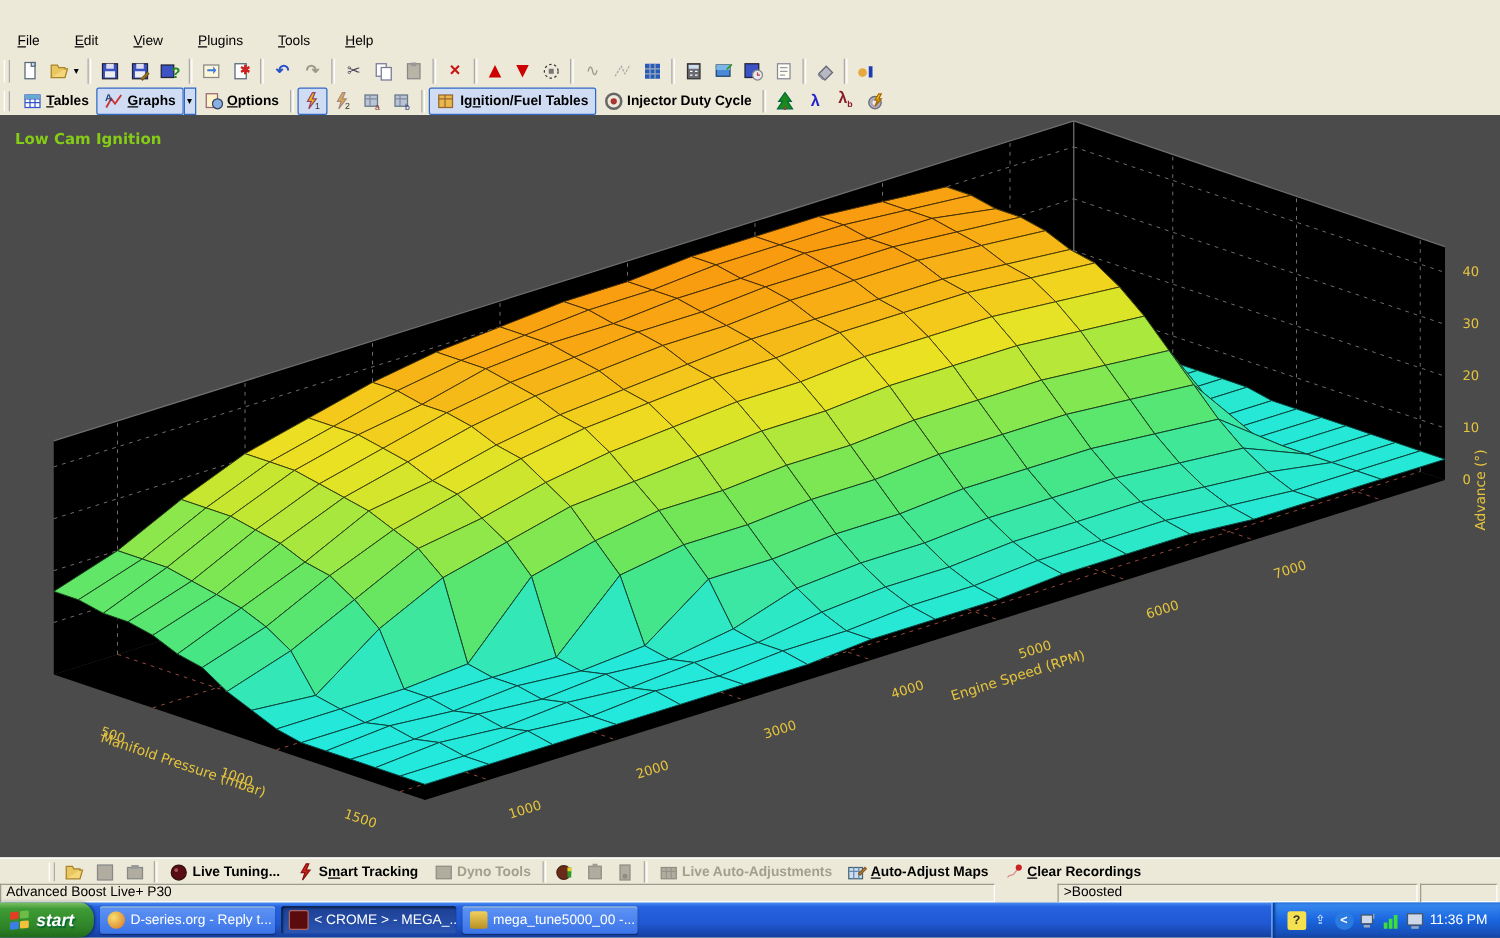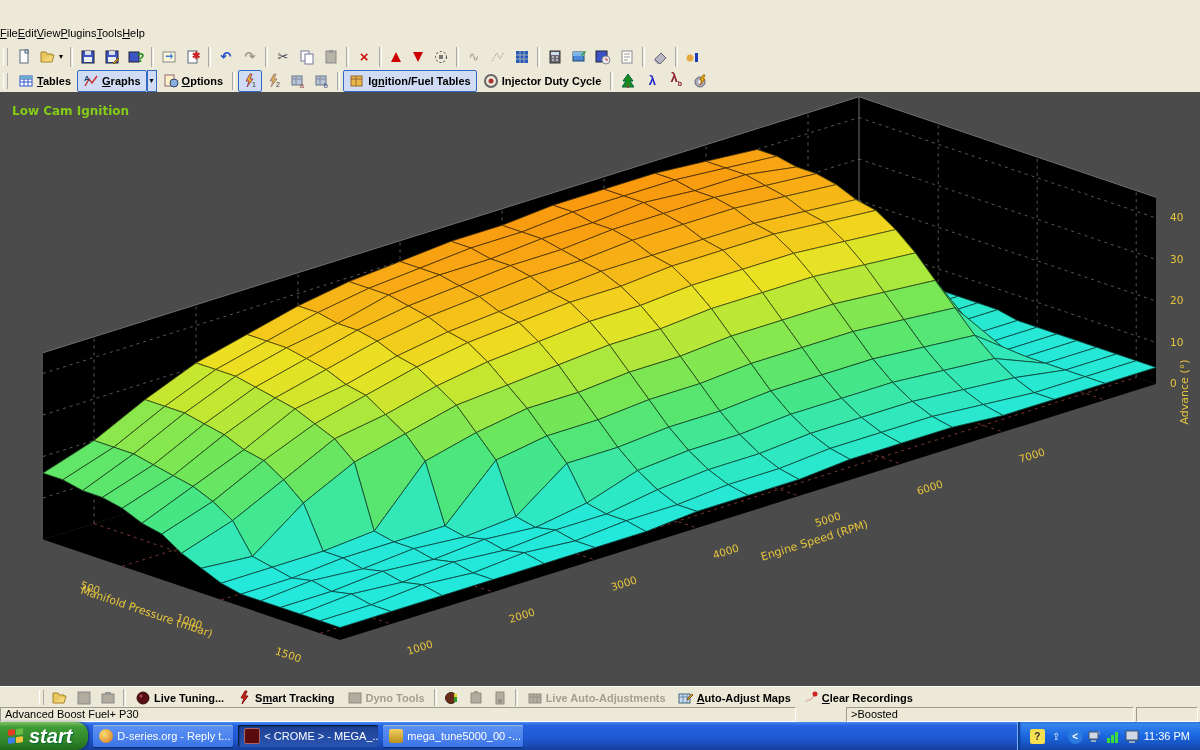--- a/index.html
+++ b/index.html
@@ -12,21 +12,21 @@
   .appicon{width:14px;height:14px;margin:0 4px 0 5px;background:#5a0c0c;border:1px solid #caa;
     display:inline-block;box-shadow:inset 1px 1px 0 #a33;}
   .title-text{font-size:12px;font-weight:bold;text-shadow:1px 1px 1px #123;}
   .winbtns{position:absolute;right:3px;top:3px;display:flex;gap:2px;}
   .wbtn{width:20px;height:17px;border:1px solid #fff;border-radius:3px;color:#fff;font-size:11px;
     line-height:15px;text-align:center;background:linear-gradient(180deg,#6a96ec,#2a58c8);}
   .wbtn.close{background:linear-gradient(180deg,#ee8868,#cc3a16);}
   
   .menubar{position:absolute;left:0;top:22px;width:1200px;height:22px;background:#ECE9D8;
     display:flex;align-items:center;font-size:11px;color:#000;border-bottom:1px solid #e0ddc8;}
-  .menu-item{padding:3px 0;display:block;}
+  .menu-item{padding:3px 14px;display:block;}
   .menu-item::first-letter{text-decoration:underline;}
   
   .toolbar{position:absolute;left:0;width:1200px;background:#ECE9D8;display:flex;align-items:center;}
   .tb1{top:44px;height:26px;}
   .tb2{top:70px;height:22px;border-bottom:1px solid #b8b4a2;}
   .tb3{top:686px;height:21px;border-top:1px solid #fff;padding-left:36px;}
   .grip{width:3px;height:70%;margin:0 4px 0 3px;border-left:1px solid #fff;border-right:1px solid #aaa;}
   .sep{width:1px;height:80%;margin:0 3px;border-left:1px solid #aaa;border-right:1px solid #fff;}
   .tbtn{display:flex;align-items:center;gap:3px;padding:1px 3px;border:1px solid transparent;
     border-radius:2px;font-size:11px;color:#000;height:18px;}
@@ -54,21 +54,21 @@
     display:flex;font-size:11px;color:#000;}
   .spanel{border:1px solid;border-color:#9d9d8f #fff #fff #9d9d8f;margin-right:2px;
     padding:0 4px;height:13px;line-height:13px;overflow:hidden;}
   
   .taskbar{position:absolute;left:0;top:722px;width:1200px;height:28px;
     background:linear-gradient(180deg,#4a8ef2 0%,#2663e0 12%,#2057d2 60%,#153f9e 100%);
     display:flex;align-items:center;}
   .startbtn{height:28px;padding:0 16px 0 8px;display:flex;align-items:center;gap:5px;
     background:linear-gradient(180deg,#7dc064 0%,#3f9c35 18%,#2f8428 70%,#1e6a1a 100%);
     border-radius:0 12px 12px 0;box-shadow:1px 0 3px #0008;color:#fff;font-weight:bold;
-    font-style:italic;font-size:20px;text-shadow:1px 1px 1px #063;}
+    font-style:italic;font-size:14px;text-shadow:1px 1px 1px #063;}
   .flag{width:16px;height:14px;display:grid;grid-template-columns:7px 7px;grid-gap:1px;transform:skewY(-6deg);}
   .flag i{height:6px;border-radius:1px;}
   .task{height:22px;margin-left:5px;padding:0 6px;min-width:128px;max-width:128px;display:flex;
     align-items:center;gap:4px;border-radius:2px;background:linear-gradient(180deg,#5f94f4,#3b74e8);
     box-shadow:inset 0 1px 0 #9bc,0 1px 1px #0006;color:#fff;font-size:11px;white-space:nowrap;overflow:hidden;}
   .task.active{background:linear-gradient(180deg,#1c3f92,#2b56b4);box-shadow:inset 1px 1px 2px #012;}
   .ticon{width:14px;height:14px;flex:0 0 auto;border-radius:2px;}
   .tray{margin-left:auto;height:28px;display:flex;align-items:center;gap:4px;padding:0 10px 0 12px;
     background:linear-gradient(180deg,#3a8cf0 0%,#1a66e0 50%,#1548ac 100%);
     border-left:1px solid #7ab0f8;box-shadow:inset 2px 0 2px #0a3a8c;color:#fff;font-size:11px;}
@@ -789,21 +789,21 @@
           <svg width="16" height="16">
             <path d="M3 12 C5 8 7 12 9 8 C10 6 12 6 13 4" stroke="#d88" fill="none"></path>
             <circle cx="12" cy="4" r="2.5" fill="#c22"></circle>
           </svg>
         </span>
       <span><u>C</u><span>lear Recordings</span></span>
     </span>
   </div>
 
   <div class="statusbar">
-    <span class="spanel" style="width:786px;">Advanced Boost Fuel+ P30</span>
+    <span class="spanel" style="width:786px;">Advanced Boost Live+ P30</span>
     <span class="spanel" style="width:278px;margin-left:48px;">&gt;Boosted</span>
     <span class="spanel" style="flex:1;"></span>
   </div>
 
   <div class="taskbar">
     <span class="startbtn">
       <span class="flag">
           <i style="background:#e33e22;"></i>
           <i style="background:#6cbd45;"></i>
           <i style="background:#3a7fe8;"></i>

